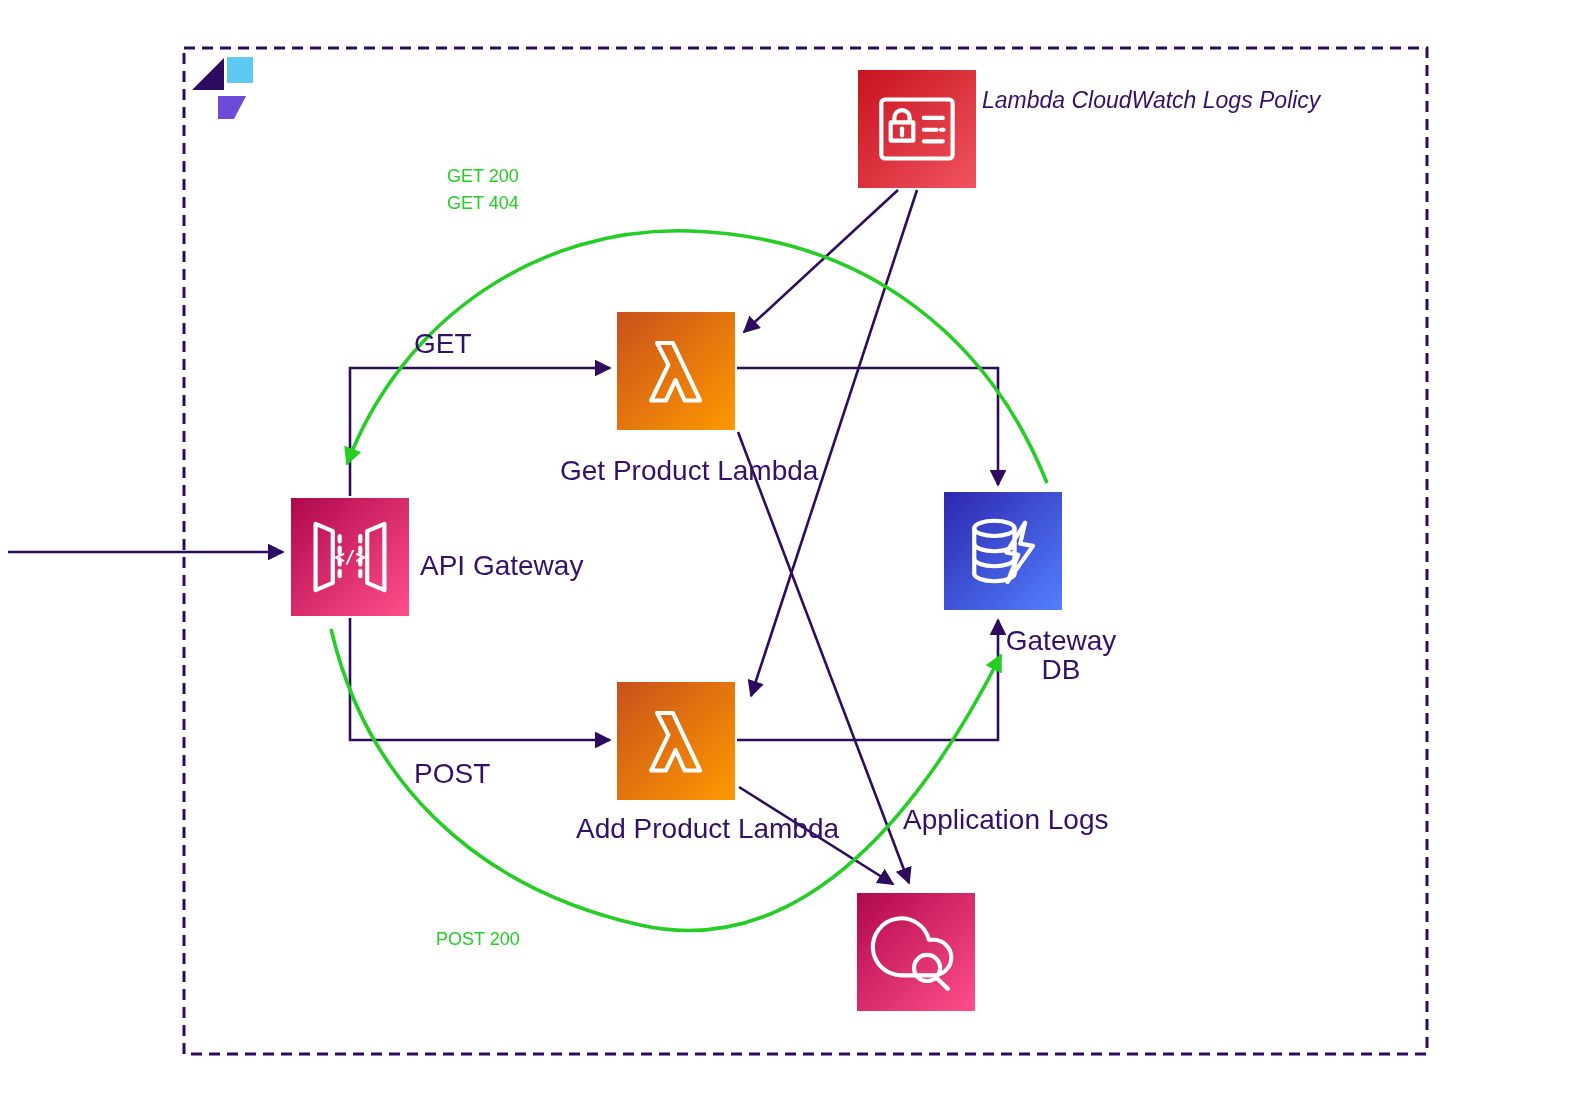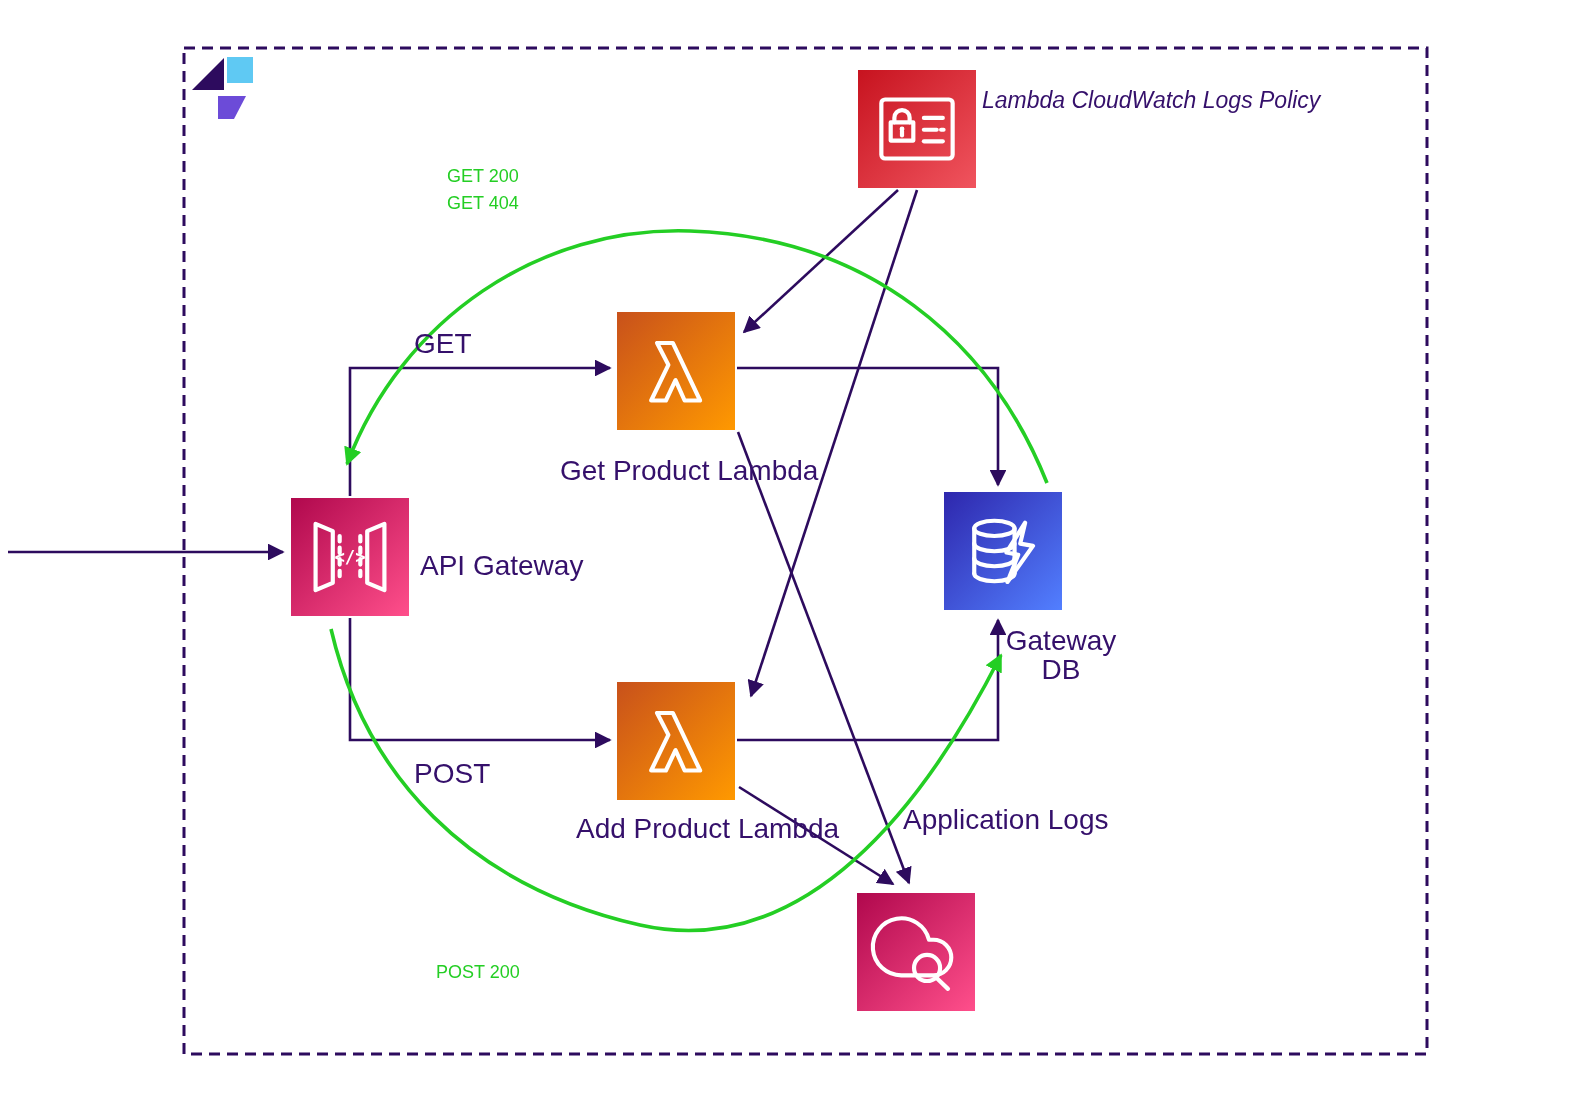--- a/index.html
+++ b/index.html
@@ -144,15 +144,15 @@
       <circle cx="28.5" cy="30.5" r="5.3"></circle>
       <path d="M32.4 34.6 L37 39"></path>
     </svg>
   </div>
   <div class="lbl" style="left:903px; top:804px;">Application Logs</div>
 
   <div class="lbl" style="left:414px; top:328px;">GET</div>
   <div class="lbl" style="left:414px; top:758px;">POST</div>
   <div class="lbl green" style="left:447px; top:166px;">GET 200</div>
   <div class="lbl green" style="left:447px; top:193px;">GET 404</div>
-  <div class="lbl green" style="left:436px; top:962px;">POST 200</div>
+  <div class="lbl green" style="left:436px; top:929px;">POST 200</div>
 
 </div>
 
 </body></html>

